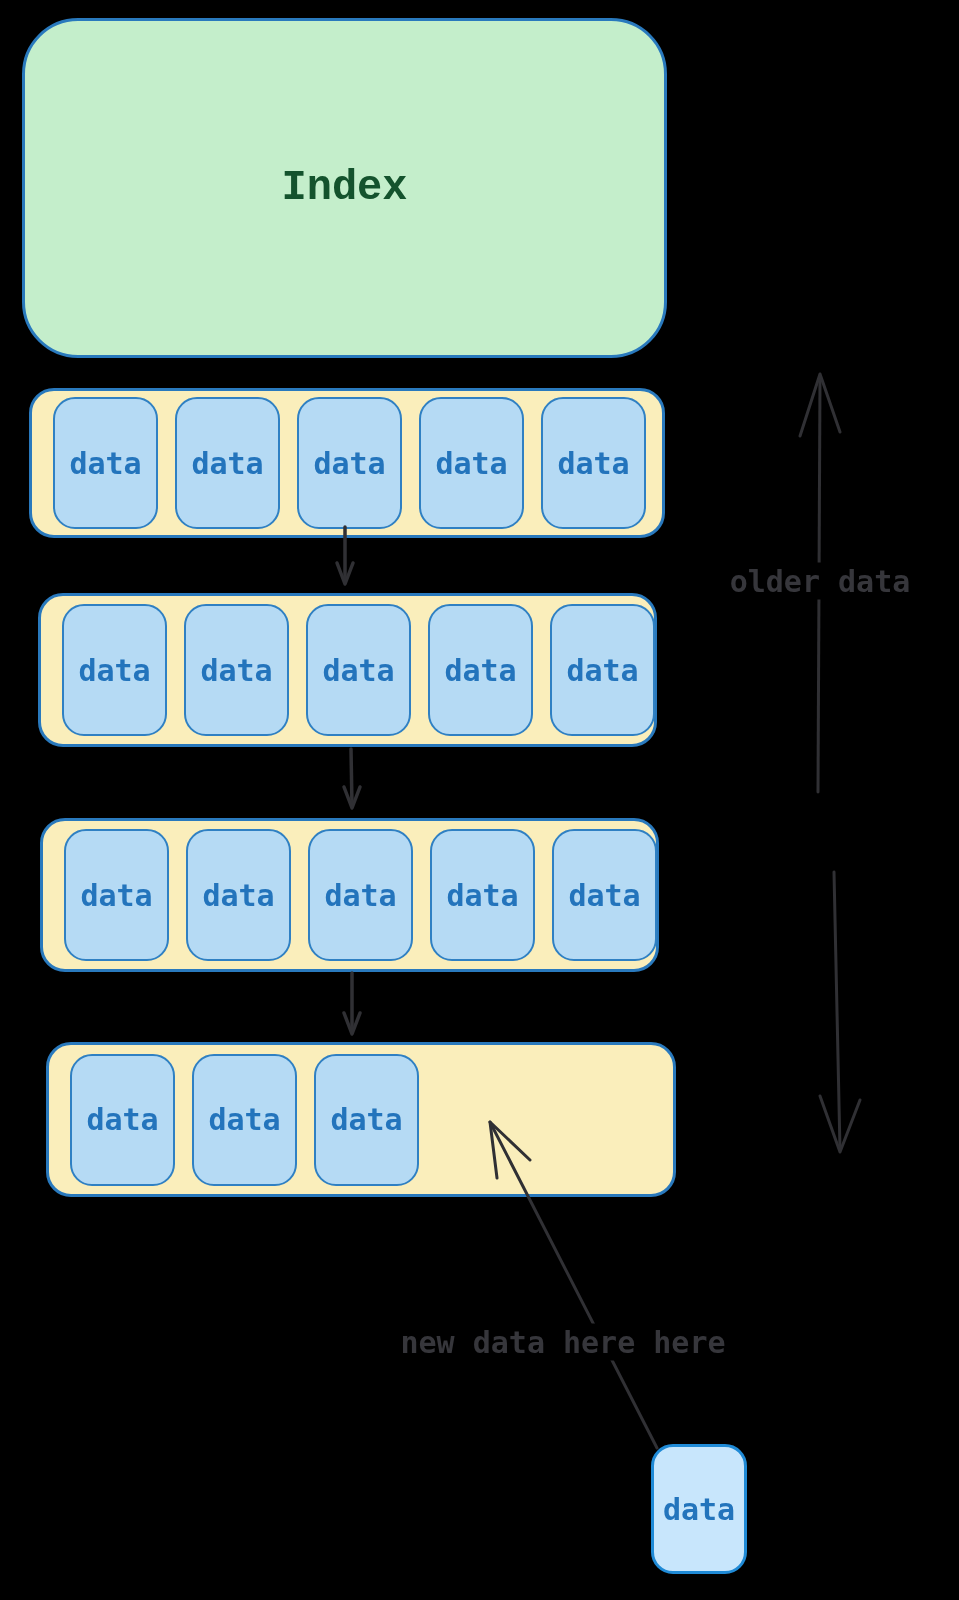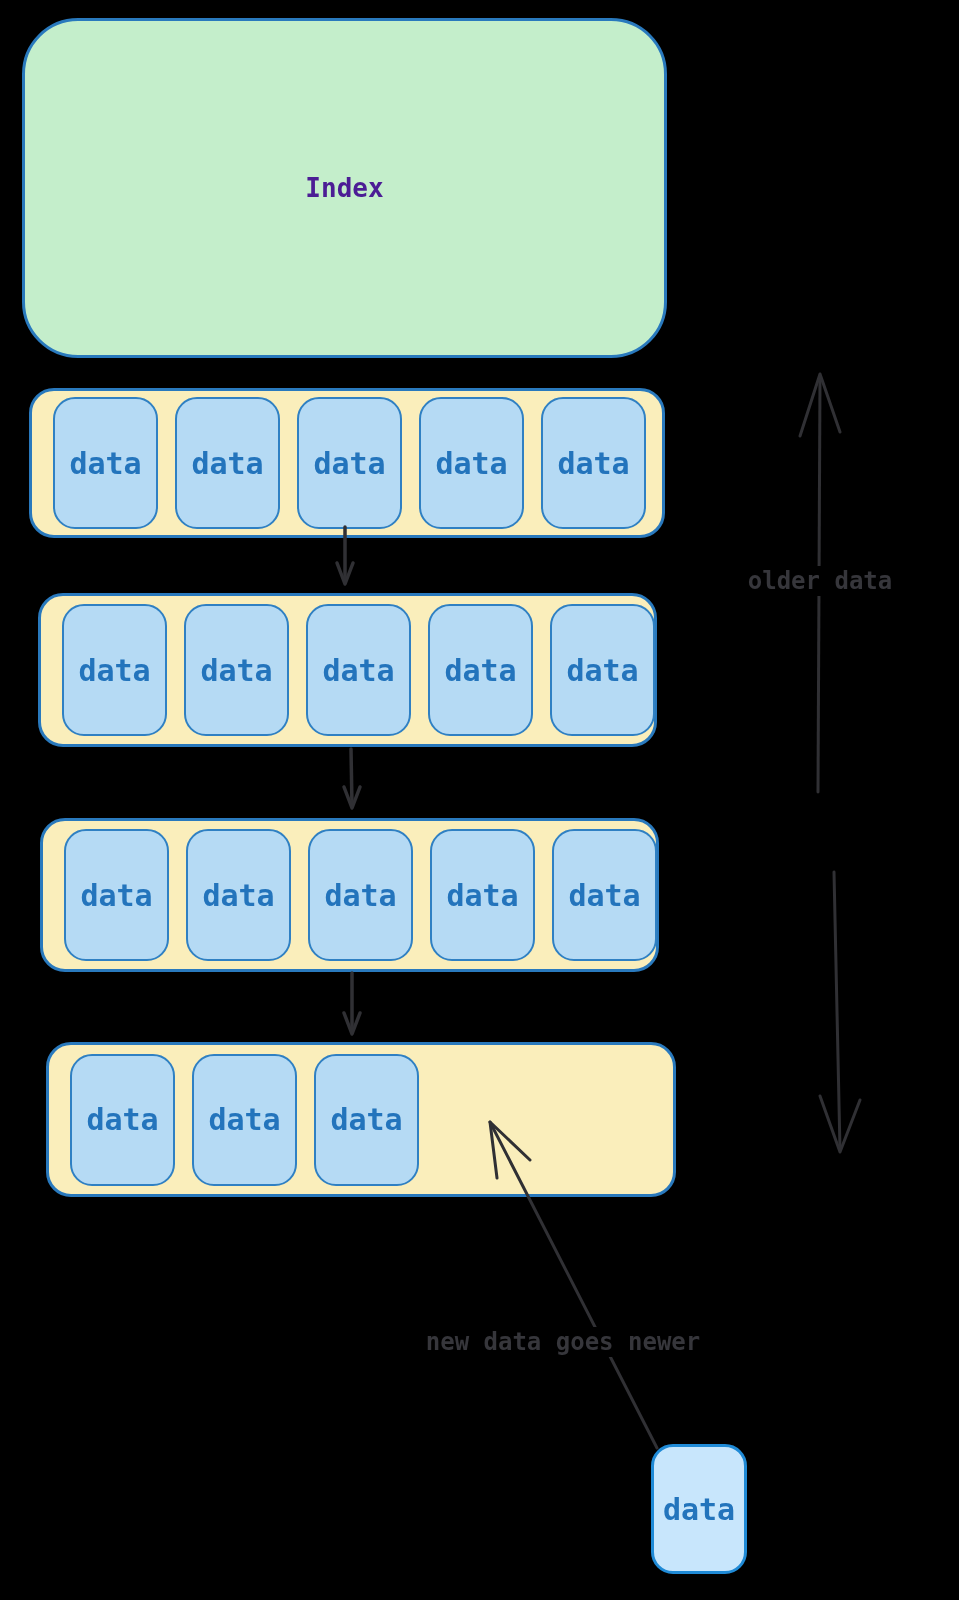--- a/index.html
+++ b/index.html
@@ -21,23 +21,24 @@
     width: 645px; height: 340px;
     background: #c4eecb;
     border: 3.5px solid #2979bd;
     border-radius: 56px;
     box-sizing: border-box;
     display: flex;
     align-items: center;
     justify-content: center;
   }
   .index-label {
-    color: #4c1d95;
-    font-size: 26px;
+    color: #14532d;
+    font-size: 42px;
     font-weight: bold;
+    font-family: Liberation Mono, monospace;
   }
   .seg-row {
     position: absolute;
     background: #faeebb;
     border: 3px solid #2979bd;
     border-radius: 25px;
     box-sizing: border-box;
     display: flex;
     align-items: center;
     gap: 17px;
@@ -83,21 +84,21 @@
   .arrow-svg path, .arrow-svg line {
     stroke: #303034;
     fill: none;
     stroke-linecap: round;
     stroke-linejoin: round;
   }
   .gray-label {
     position: absolute;
     transform: translate(-50%, -50%);
     color: #36363b;
-    font-size: 24px;
+    font-size: 30px;
     font-weight: bold;
     white-space: nowrap;
     background: #000000;
     padding: 1px 4px;
     text-align: right;
   }
   .lbl-older { left: 820px; top: 581px; }
   .lbl-newer { left: 838px; top: 1024px; }
   .lbl-newgoes { left: 563px; top: 1342px; }
 </style>
@@ -163,17 +164,17 @@
 
   <svg class="arrow-svg" style="left:808px; top:868px;" width="62" height="290">
     <path d="M26,4 L32,282" stroke-width="3"></path>
     <path d="M12,228 L32,284 L52,232" stroke-width="3"></path>
   </svg>
 
   <svg class="arrow-svg" style="left:480px; top:1115px;" width="220" height="340">
     <path d="M177,333 L10,7" stroke-width="3"></path>
     <path d="M17,63 L10,7 L50,45" stroke-width="3"></path>
   </svg>
-  <div class="gray-label lbl-newgoes">new data goes newer</div>
+  <div class="gray-label lbl-newgoes">new data here here</div>
 
   <div class="new-cell">data</div>
 
 </div>
 
 </body></html>

